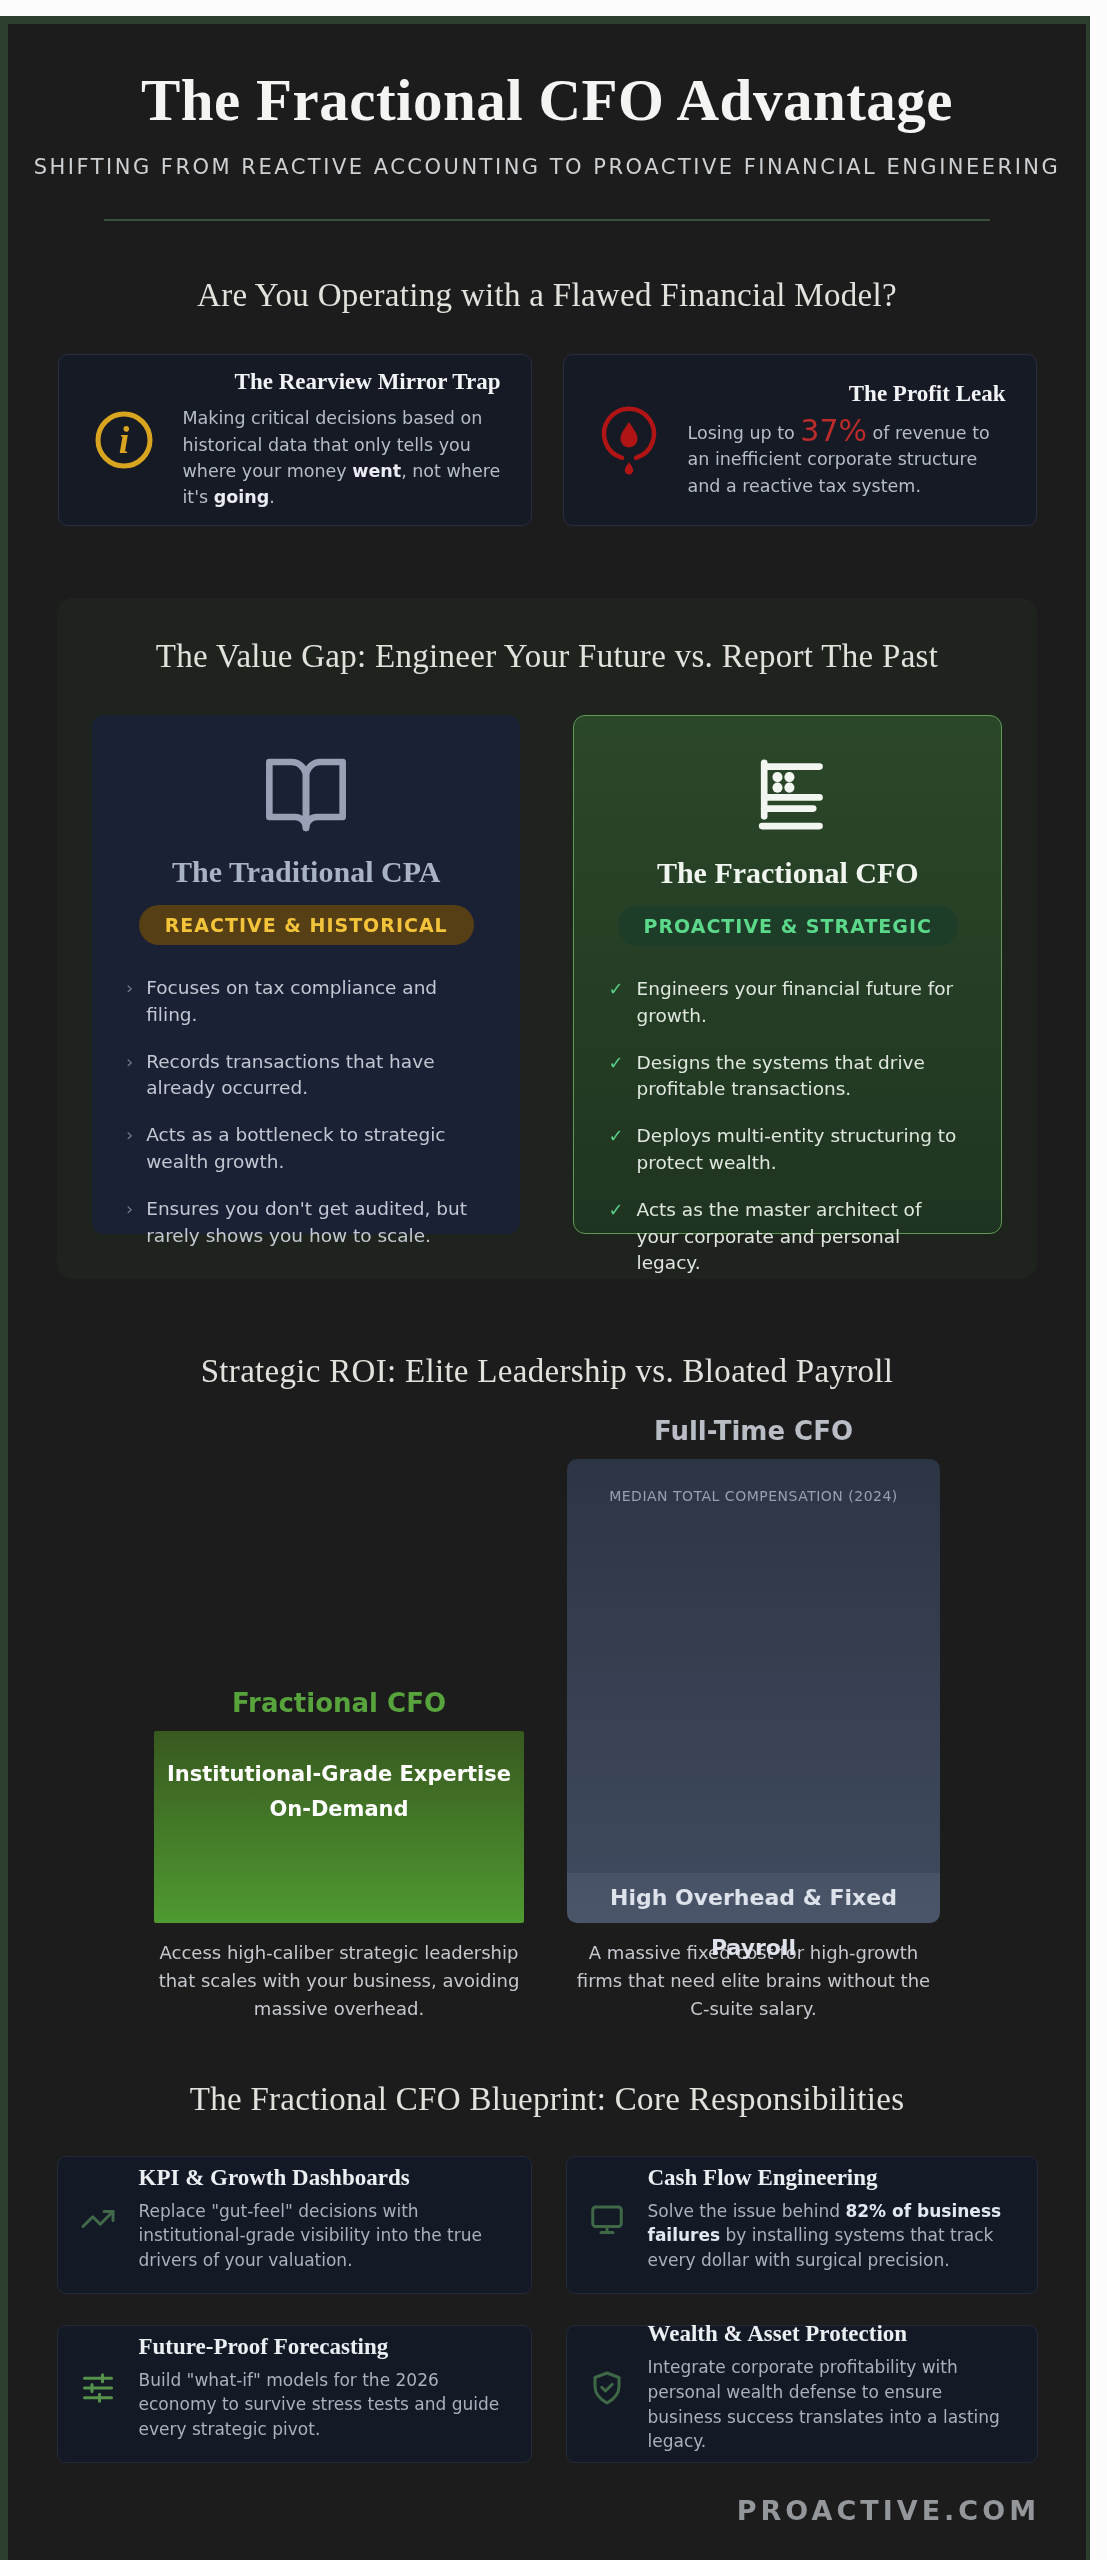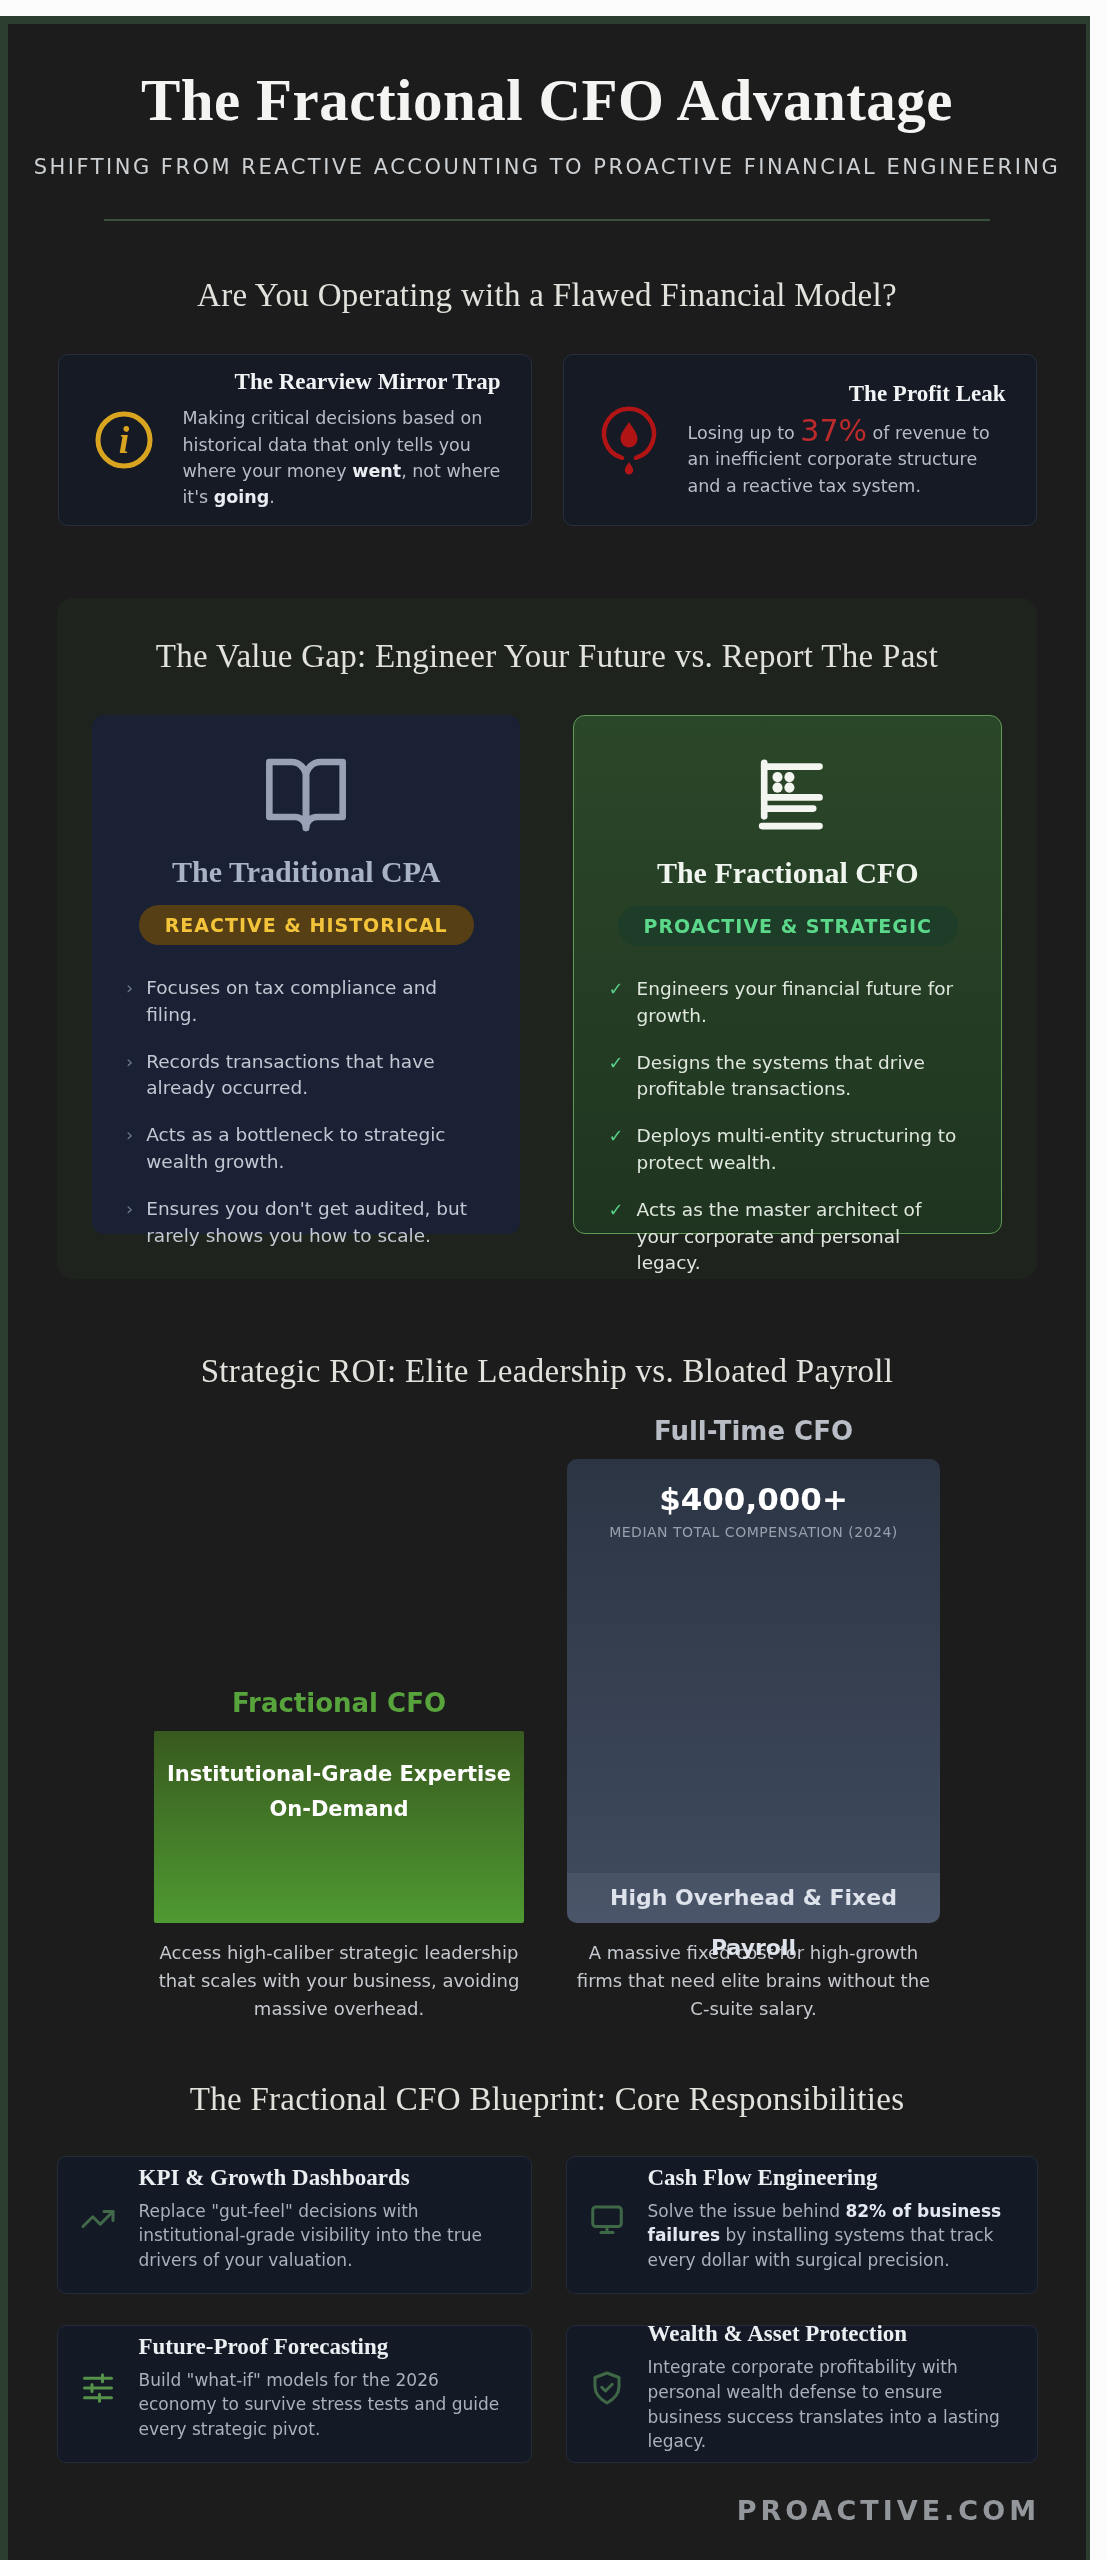--- a/index.html
+++ b/index.html
@@ -248,21 +248,20 @@
     <div class="chart-row">
       <div class="chart-col">
         <div class="col-label label-green">Fractional CFO</div>
         <div class="bar-fractional">
           <span>Institutional-Grade Expertise On-Demand</span>
         </div>
       </div>
       <div class="chart-col">
         <div class="col-label label-gray">Full-Time CFO</div>
         <div class="bar-fulltime">
-          <div class="amount">$400,000+</div>
           <div class="amount-note">MEDIAN TOTAL COMPENSATION (2024)</div>
           <div class="bar-footer">High Overhead &amp; Fixed Payroll</div>
         </div>
       </div>
     </div>
 
     <div class="captions-row">
       <div class="chart-caption cap-left">Access high-caliber strategic leadership that scales with your business, avoiding massive overhead.</div>
       <div class="chart-caption cap-right">A massive fixed cost for high-growth firms that need elite brains without the C-suite salary.</div>
     </div>

